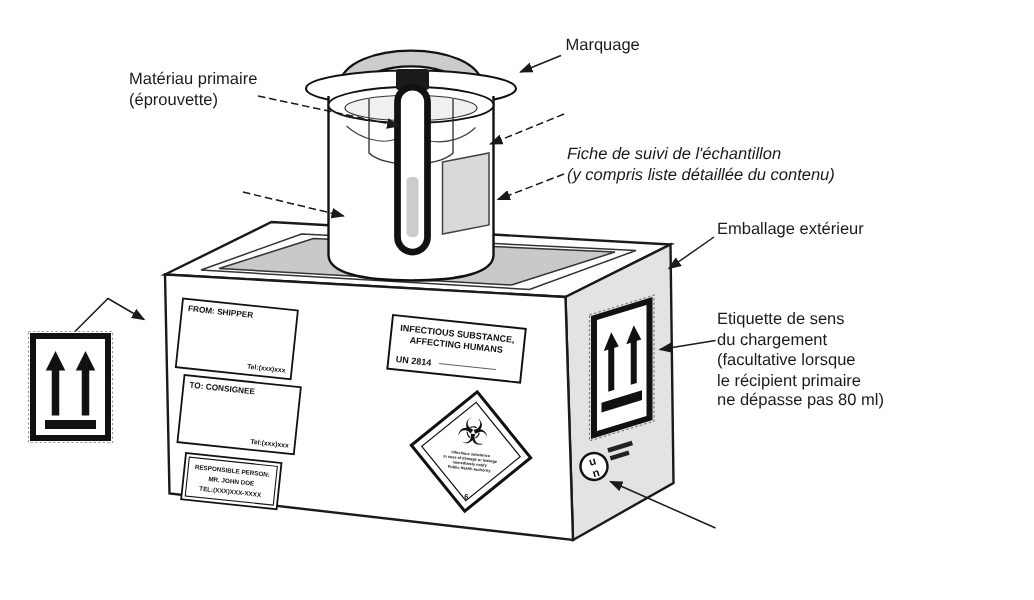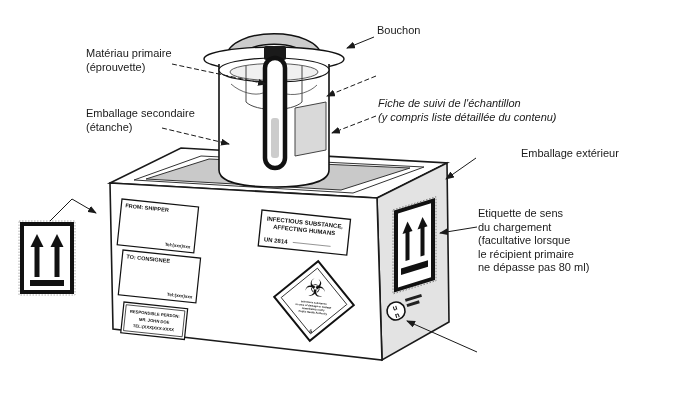--- a/index.html
+++ b/index.html
@@ -129,24 +129,22 @@
       <path d="M376,116 L332,133" stroke-dasharray="5,2.5" marker-end="url(#ah)"></path>
       <path d="M476,158 L446,179" marker-end="url(#ah)"></path>
       <path d="M477,227 L440,233" marker-end="url(#ah)"></path>
       <path d="M477,352 L407,321" marker-end="url(#ah)"></path>
       <path d="M50,221 L72,199 L96,213" marker-end="url(#ah)"></path>
     </g>
   </svg>
 
   <div class="callout" style="left:86px;top:47px;">Matériau primaire
 (éprouvette)</div>
-  <div class="callout" style="left:86px;top:107px;">Emballage secondaire
-(étanche)</div>
-  <div class="callout" style="left:377px;top:24px;">Bouchon</div>
+  <div class="callout" style="left:377px;top:24px;">Marquage</div>
   <div class="callout" style="left:378px;top:97px;font-style:italic;">Fiche de suivi de l'échantillon
 (y compris liste détaillée du contenu)</div>
-  <div class="callout" style="left:478px;top:147px;margin-left:43px;">Emballage extérieur</div>
+  <div class="callout" style="left:478px;top:147px;">Emballage extérieur</div>
   <div class="callout" style="left:478px;top:207px;">Etiquette de sens
 du chargement
 (facultative lorsque
 le récipient primaire
 ne dépasse pas 80 ml)</div>
 </div>
 
 </body></html>

